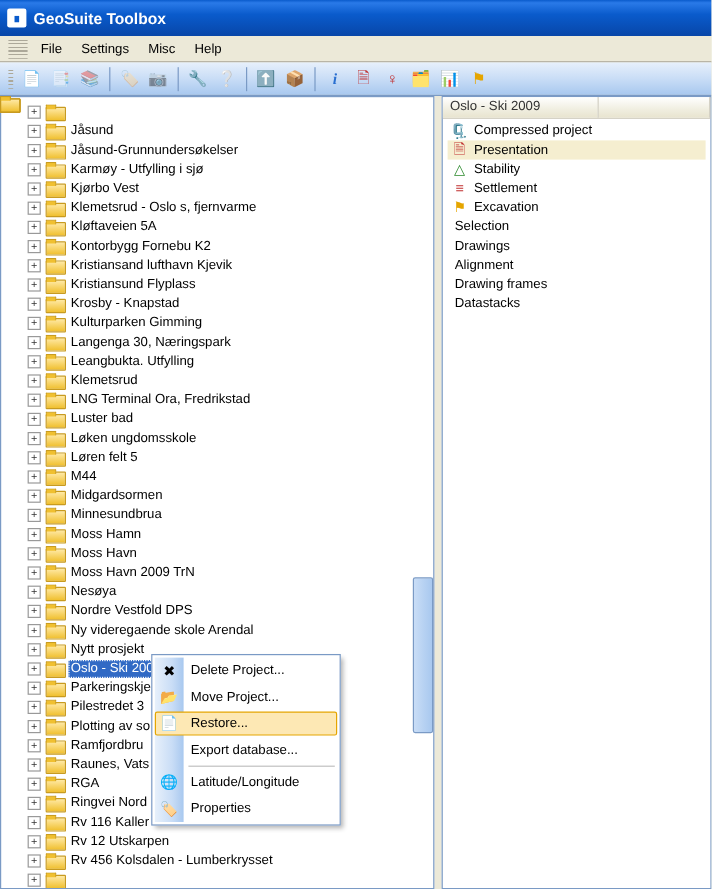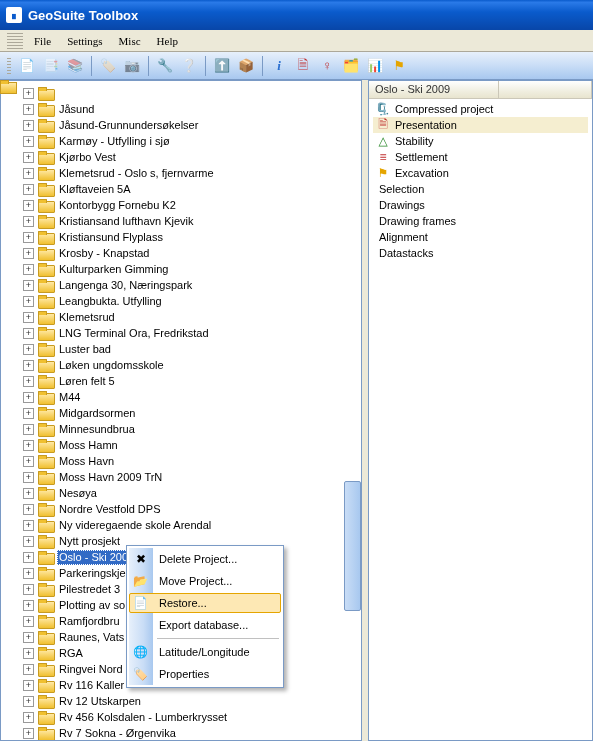--- a/index.html
+++ b/index.html
@@ -30,21 +30,20 @@
   }
   .menu-bar {
     height: 22px;
     background: #ece9d8;
     border-bottom: 1px solid #aca899;
     display: flex; align-items: center; padding: 0 4px;
   }
   .menu-bar span {
     padding: 2px 8px;
     cursor: default;
-    font-family: Liberation Serif, serif;
   }
   .menu-grip {
     width: 4px; height: 16px; margin: 0 3px;
     background: repeating-linear-gradient(to bottom, #aca899 0 1px, transparent 1px 3px);
   }
   .toolbar {
     height: 28px;
     background: linear-gradient(to bottom, #e7f0fb, #c9ddf6 50%, #a8c8ef 100%);
     border-bottom: 1px solid #7a9ac5;
     display: flex; align-items: center; padding: 0 4px; gap: 2px;
@@ -416,21 +415,20 @@
           <span class="label">Rv 12 Utskarpen</span>
         </div>
         <div class="tree-row" style="padding-left: 14px;">
           <span class="exp">+</span>
           <span class="folder-ico"></span>
           <span class="label">Rv 456 Kolsdalen - Lumberkrysset</span>
         </div>
         <div class="tree-row" style="padding-left: 14px;">
           <span class="exp">+</span>
           <span class="folder-ico"></span>
-          <span class="label">Rv 7 Sokna - Ørgenvika</span>
         </div>
       </div>
     <div class="scroll-thumb"></div>
   </div>
   <div class="splitter"></div>
   <div class="right-panel">
     <div class="right-header">
       <div class="col first">Oslo - Ski 2009</div>
       <div class="col rest"></div>
     </div>
@@ -468,25 +466,25 @@
         <div class="rl-item">
           <span class="folder-ico"></span>
           <span>Selection</span>
         </div>
         <div class="rl-item">
           <span class="folder-ico"></span>
           <span>Drawings</span>
         </div>
         <div class="rl-item">
           <span class="folder-ico"></span>
+          <span>Alignment</span>
+        </div>
+        <div class="rl-item">
+          <span class="folder-ico"></span>
           <span>Drawing frames</span>
-        </div>
-        <div class="rl-item">
-          <span class="folder-ico"></span>
-          <span>Alignment</span>
         </div>
         <div class="rl-item">
           <span class="folder-ico"></span>
           <span>Datastacks</span>
         </div>
       </div>
   </div>
 </div>
 
 <div class="context-menu">

